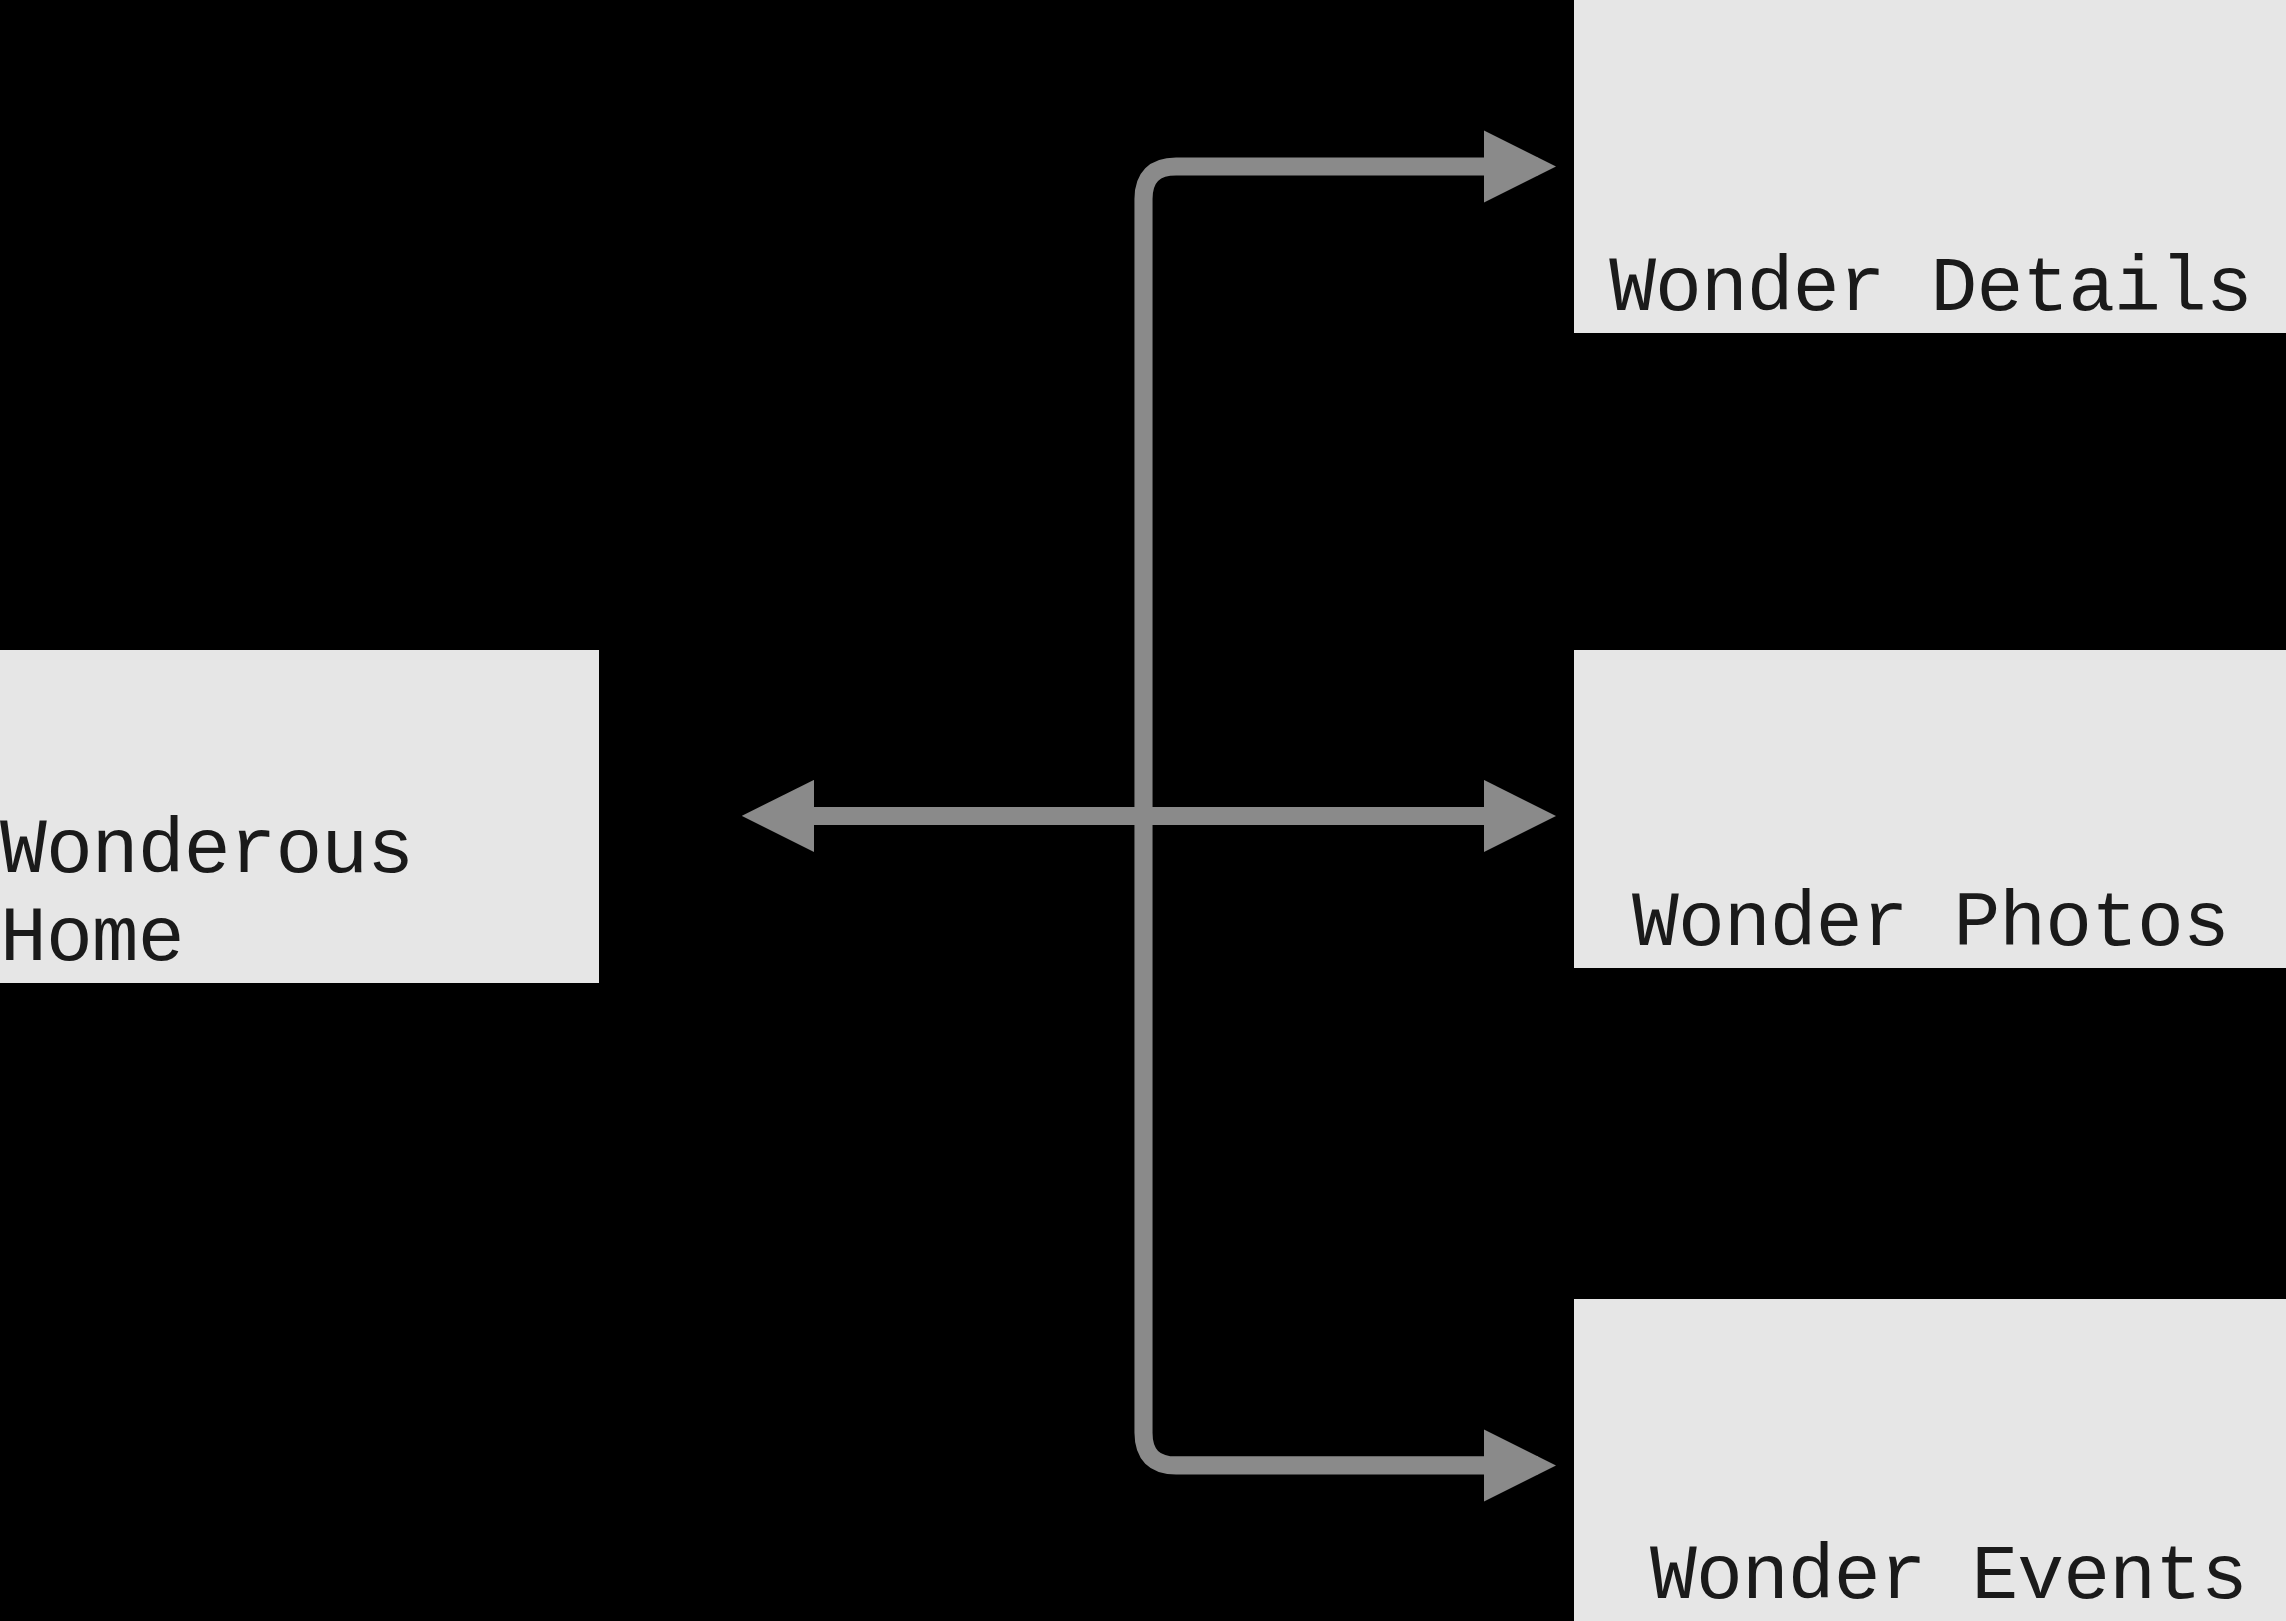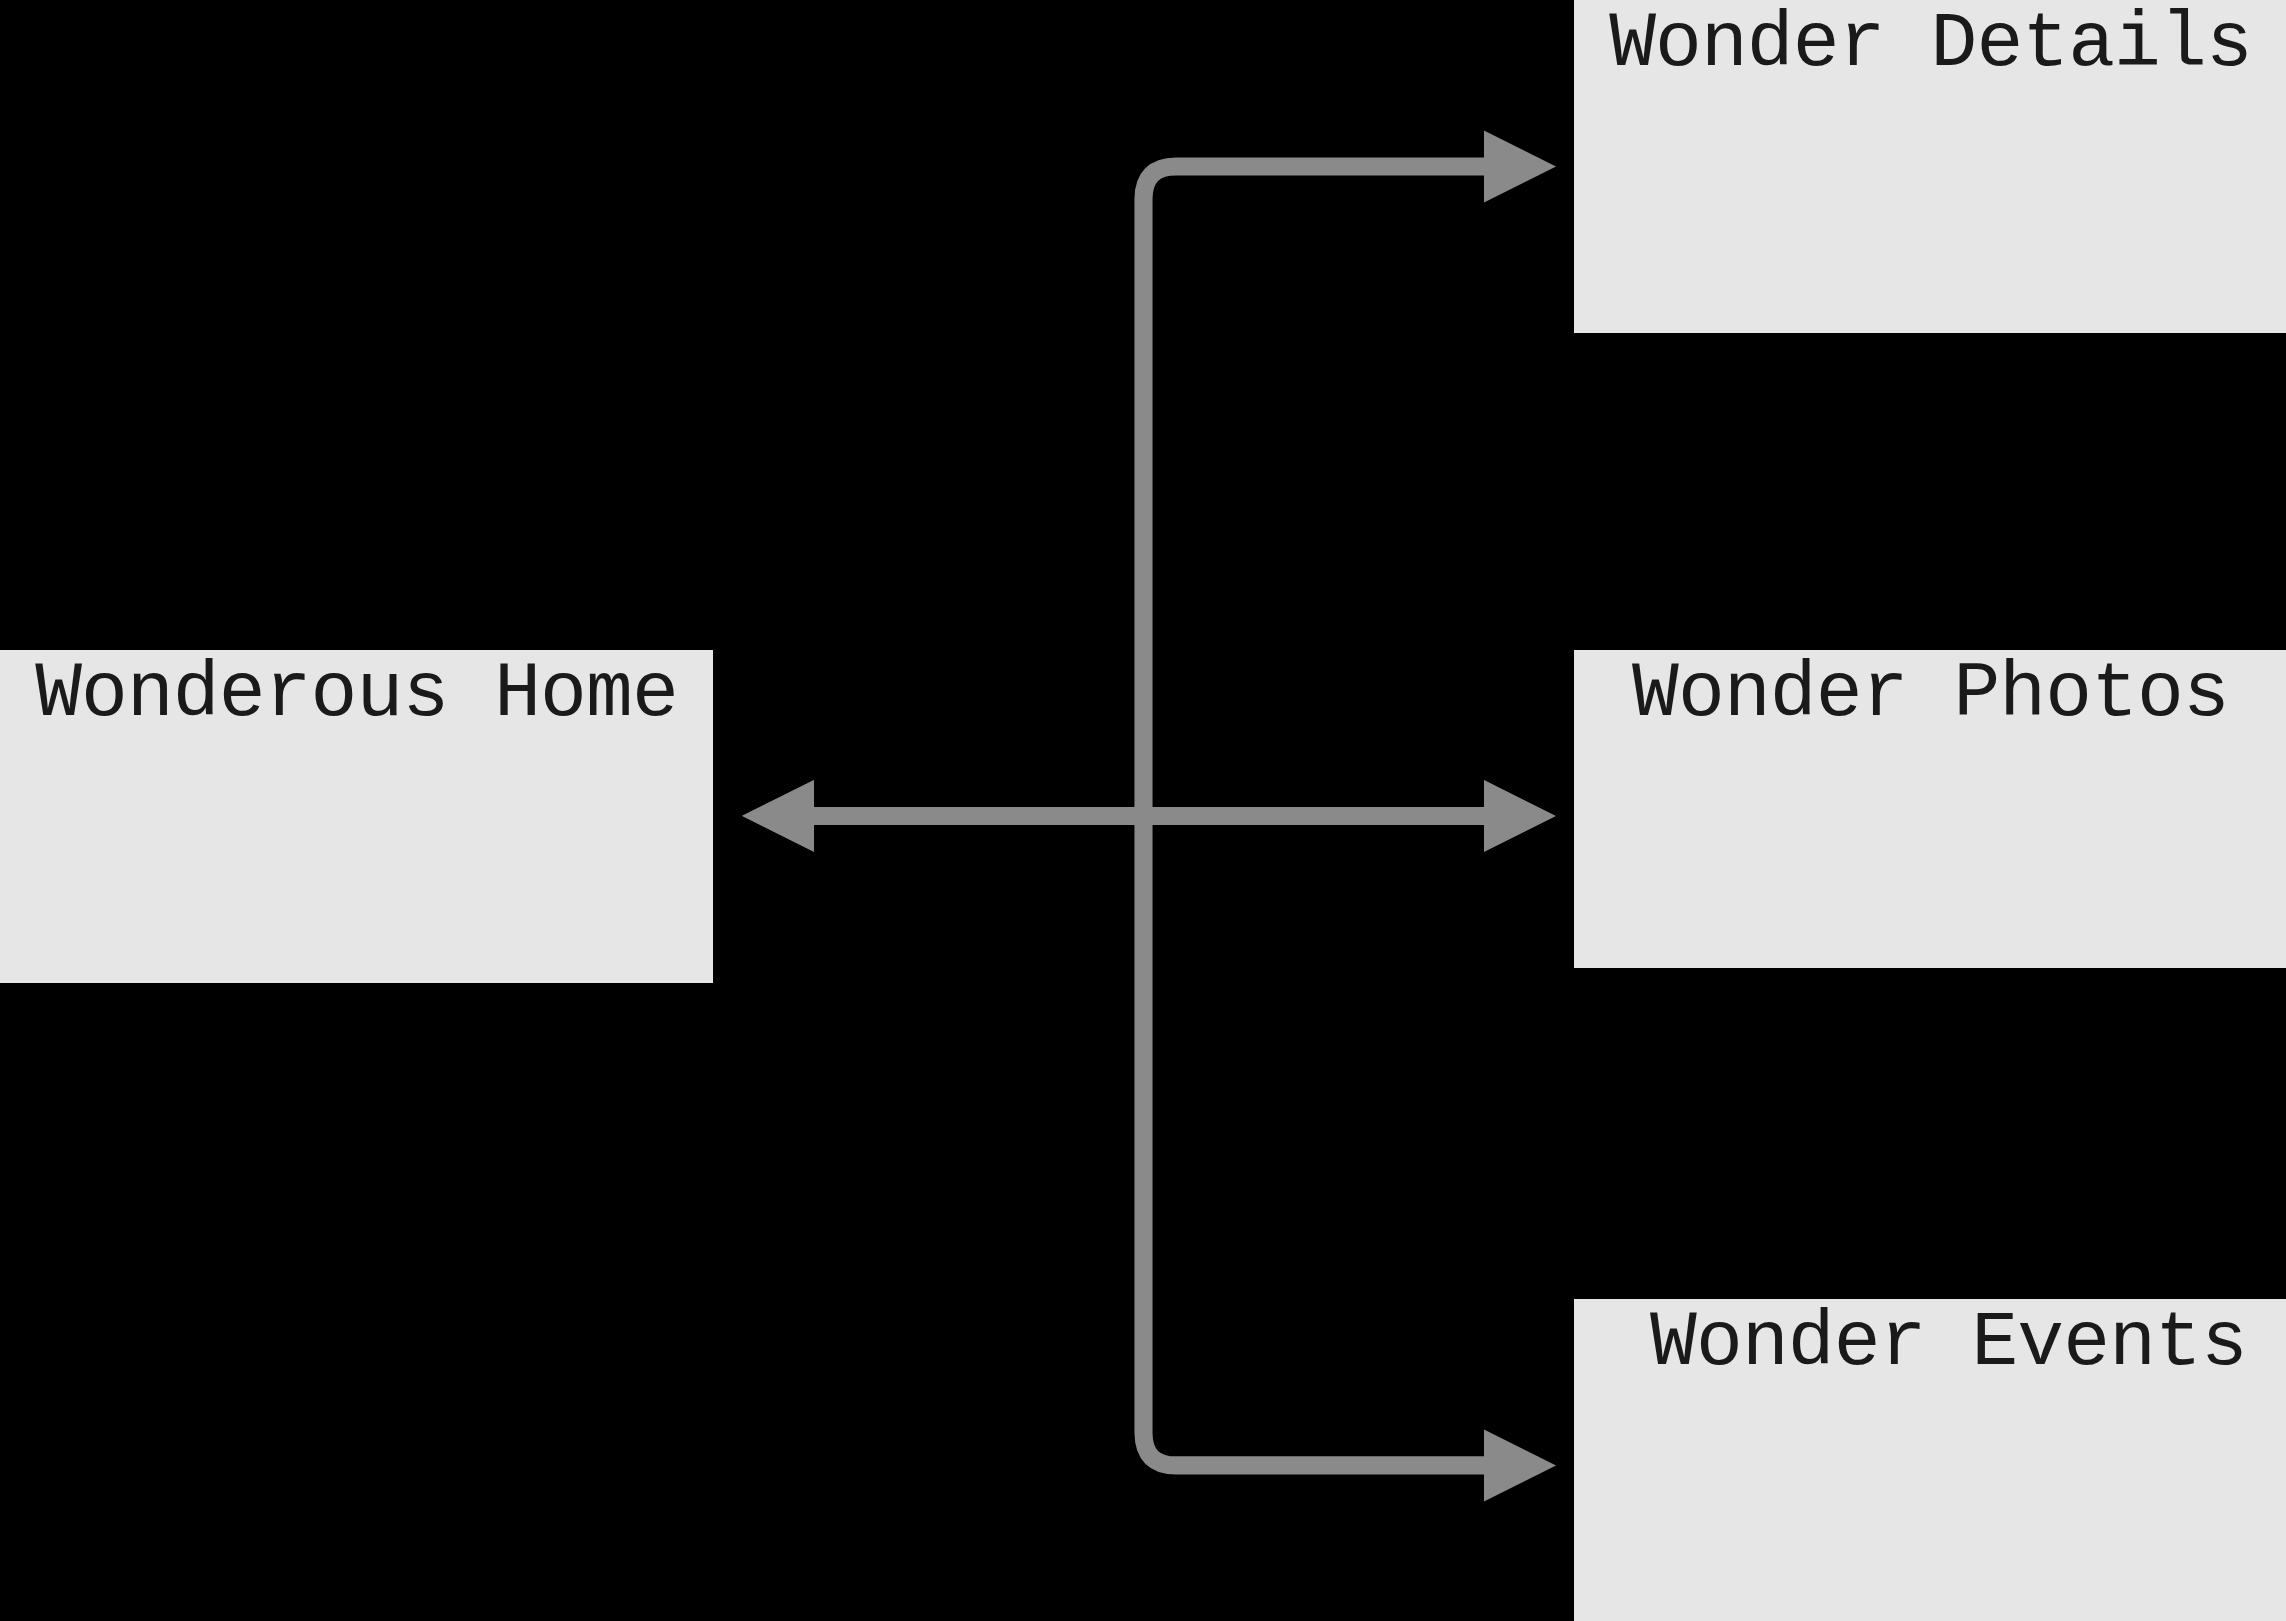--- a/index.html
+++ b/index.html
@@ -12,31 +12,31 @@
       width: 2287px;
       height: 1621px;
       position: relative;
       font-family: "Courier New", Courier, monospace;
       overflow: hidden;
     }
     .node {
       position: absolute;
       background: #e6e6e6;
       display: flex;
-      align-items: flex-start;
+      align-items: flex-end;
       justify-content: center;
       font-size: 78px;
       font-weight: 500;
       color: #1a1a1a;
       letter-spacing: -0.9px;
     }
     .node-home {
       left: 0;
       top: 650px;
-      width: 713px;
+      width: 599px;
       height: 333px;
     }
     .node-details {
       left: 1574px;
       top: 0;
       width: 713px;
       height: 333px;
     }
     .node-photos {
       left: 1574px;

